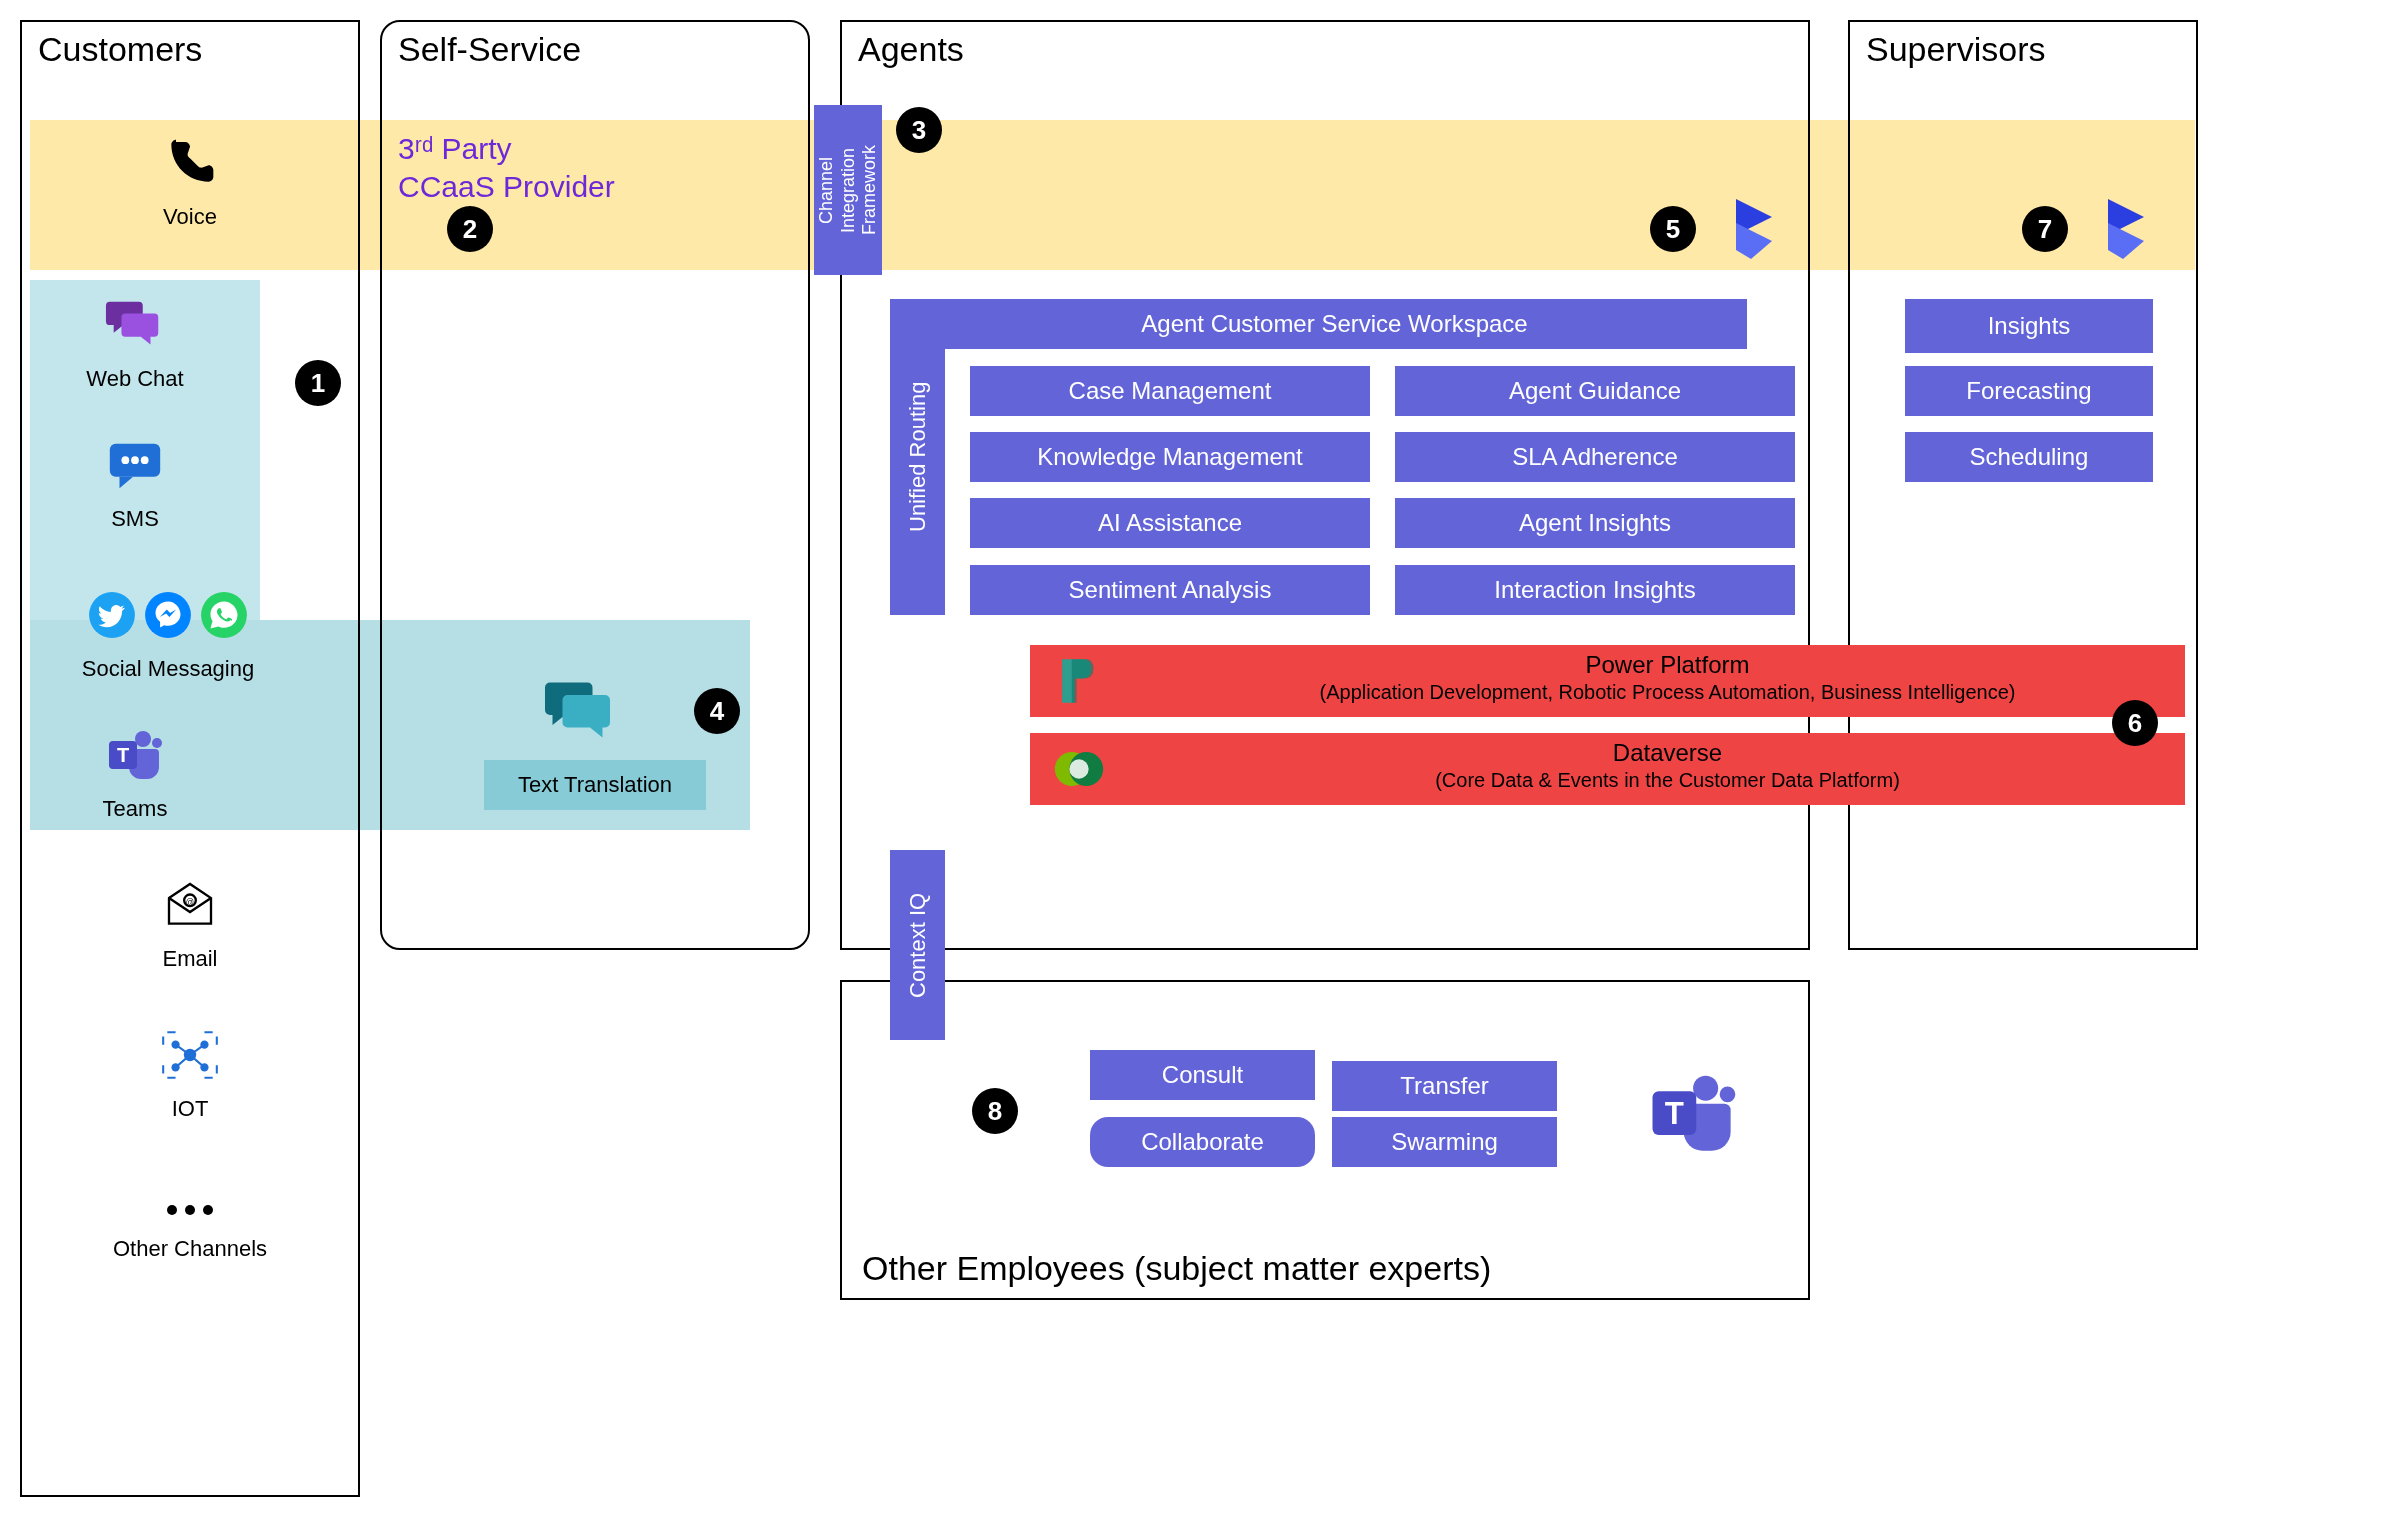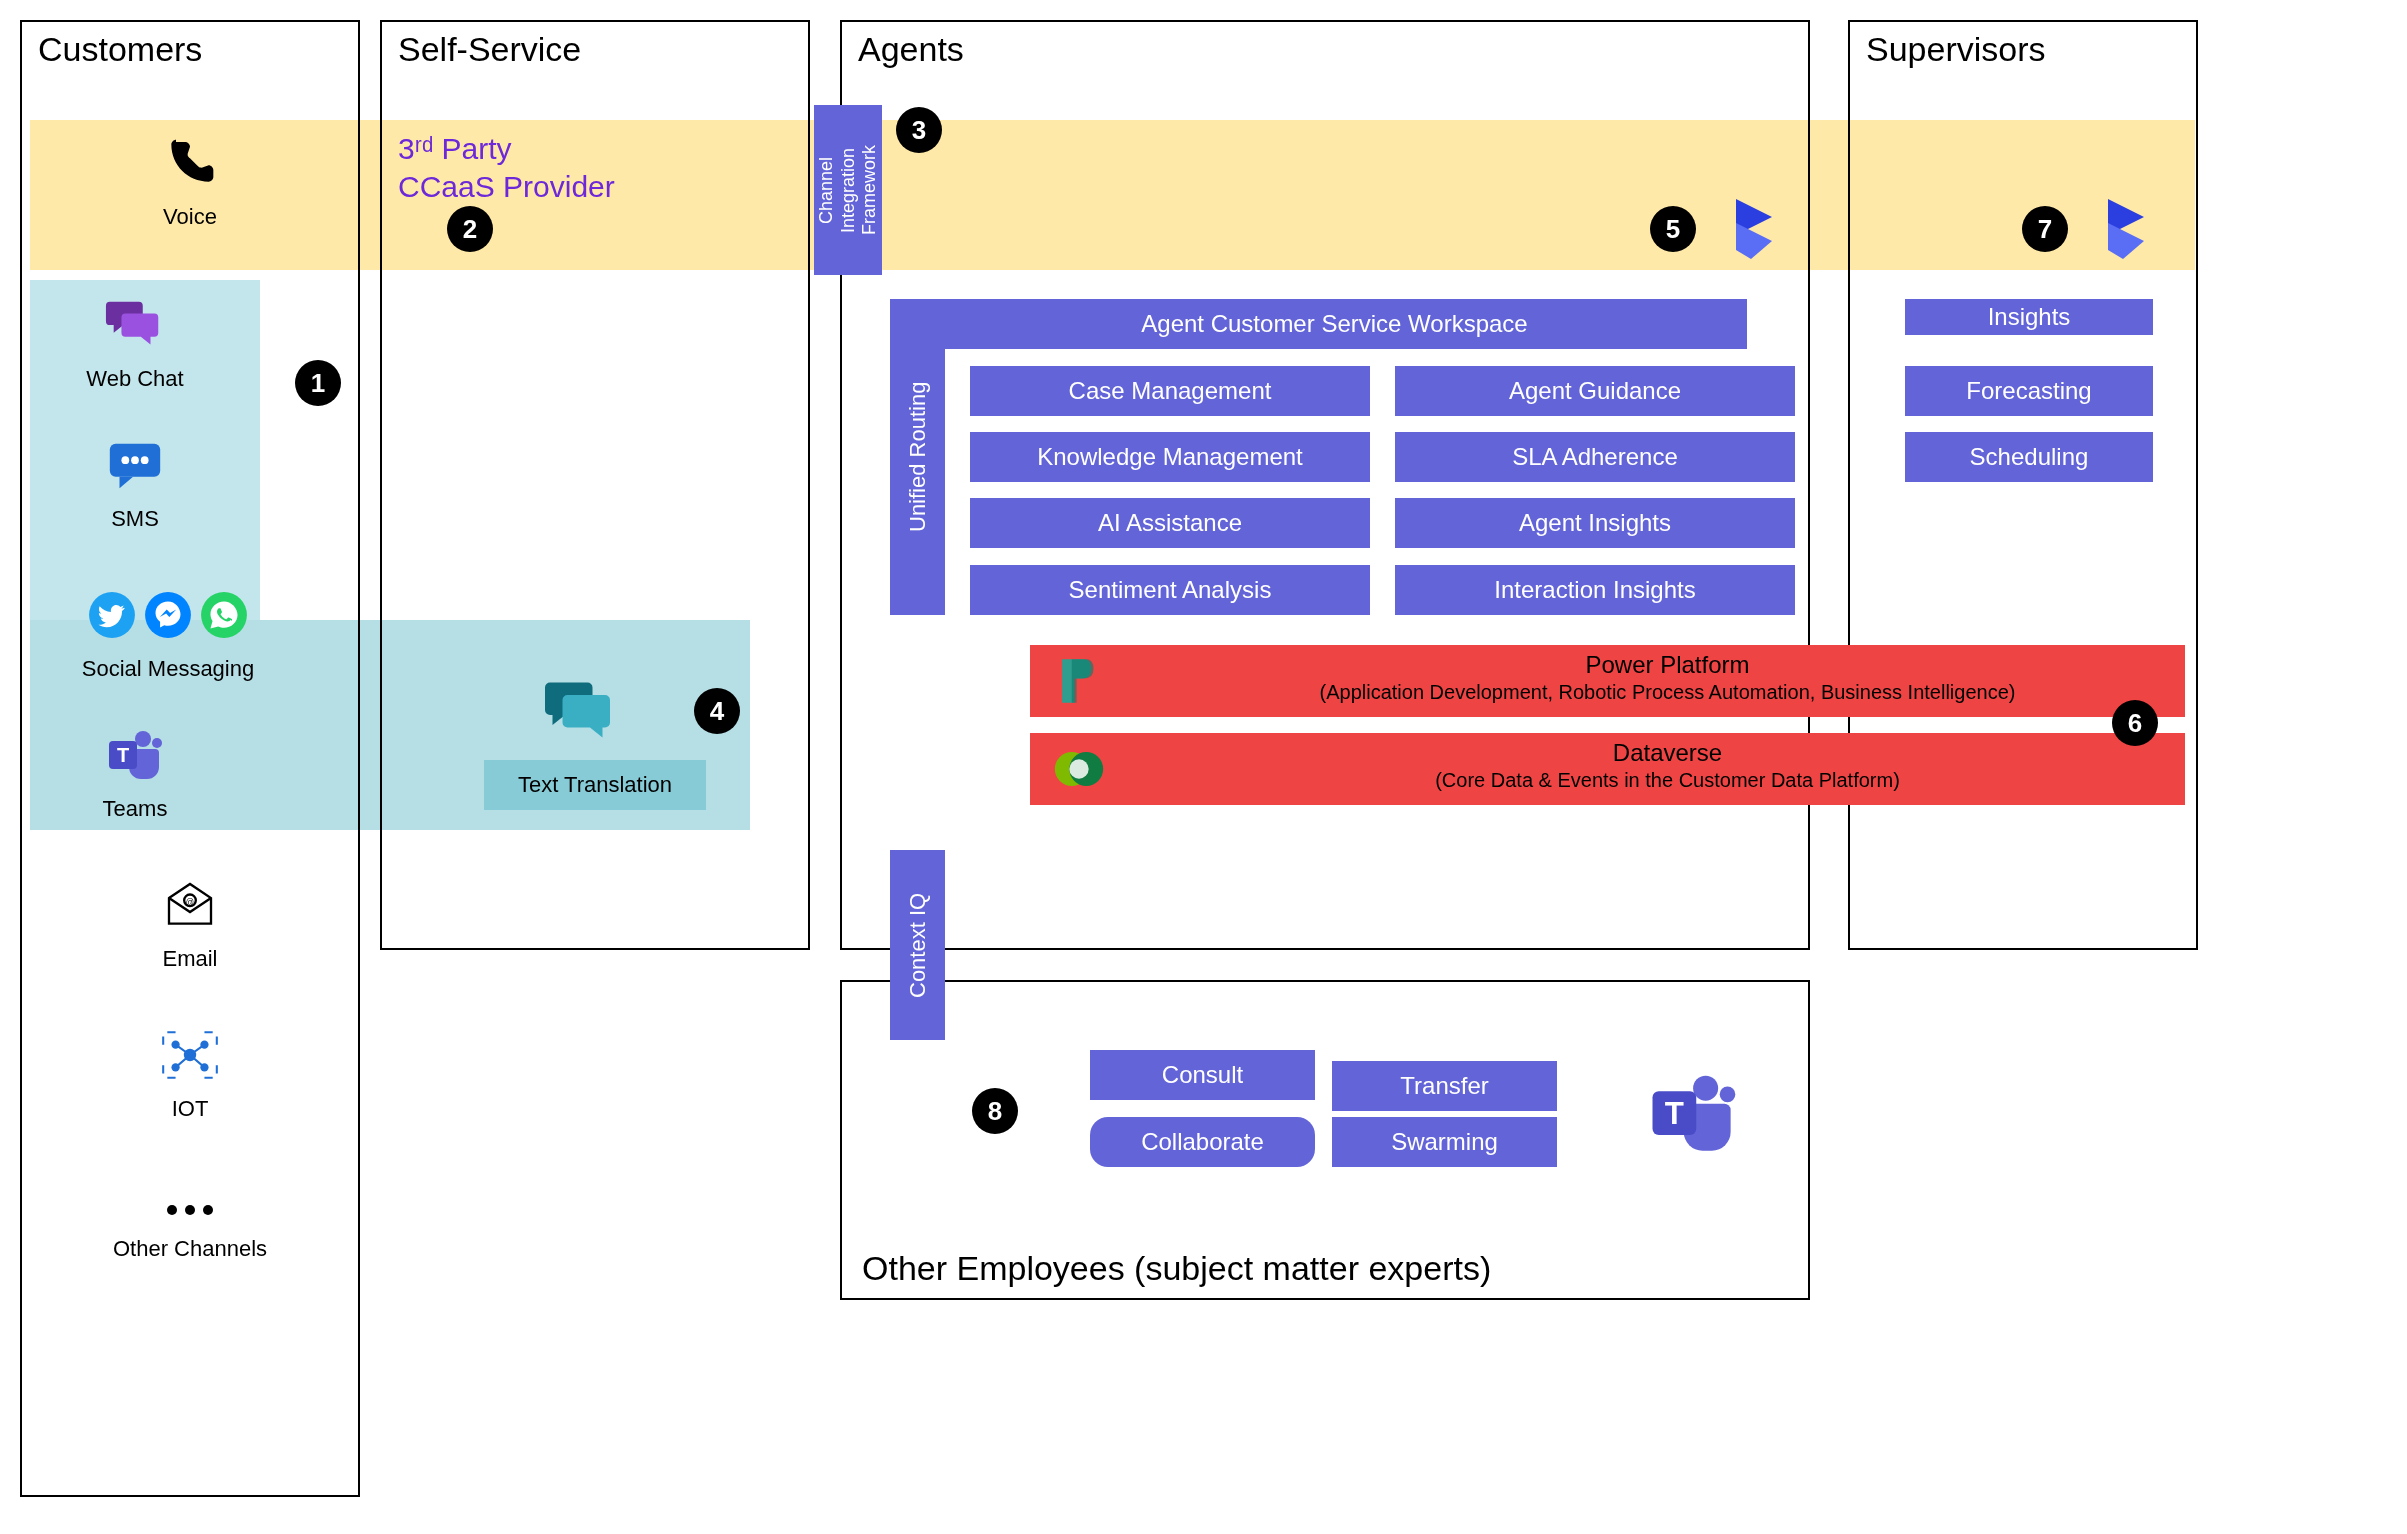--- a/index.html
+++ b/index.html
@@ -98,21 +98,21 @@
 <div class="canvas">
 
   <div class="bar-yellow" style="left:30px; top:120px; width:2165px; height:150px;"></div>
   <div class="bar-blue" style="left:30px; top:280px; width:230px; height:550px;"></div>
   <div class="bar-blue2" style="left:30px; top:620px; width:720px; height:210px;"></div>
 
   <div class="sect" style="left:20px; top:20px; width:340px; height:1477px;">
     <div class="sect-title">Customers</div>
   </div>
 
-  <div class="sect" style="left:380px; top:20px; width:430px; height:930px;">
+  <div class="sect" style="left:380px; top:20px; width:430px; height:930px;border-radius:20px;">
     <div class="sect-title">Self-Service</div>
   </div>
 
   <div class="sect" style="left:840px; top:20px; width:970px; height:930px;">
     <div class="sect-title">Agents</div>
   </div>
 
   <div class="sect" style="left:1848px; top:20px; width:350px; height:930px;">
     <div class="sect-title">Supervisors</div>
   </div>
@@ -157,21 +157,21 @@
   <div class="purp-block" style="left:1395px; top:498px; width:400px; height:50px;">
     <span>Agent Insights</span>
   </div>
   <div class="purp-block" style="left:970px; top:565px; width:400px; height:50px;">
     <span>Sentiment Analysis</span>
   </div>
   <div class="purp-block" style="left:1395px; top:565px; width:400px; height:50px;">
     <span>Interaction Insights</span>
   </div>
 
-  <div class="purp-block" style="left:1905px; top:299px; width:248px; height:36px;">
+  <div class="purp-block" style="left:1905px; top:299px; width:248px; height:54px;">
     <span>Insights</span>
   </div>
   <div class="purp-block" style="left:1905px; top:366px; width:248px; height:50px;">
     <span>Forecasting</span>
   </div>
   <div class="purp-block" style="left:1905px; top:432px; width:248px; height:50px;">
     <span>Scheduling</span>
   </div>
 
   <div class="purp-block" style="left:1090px; top:1050px; width:225px; height:50px;">

